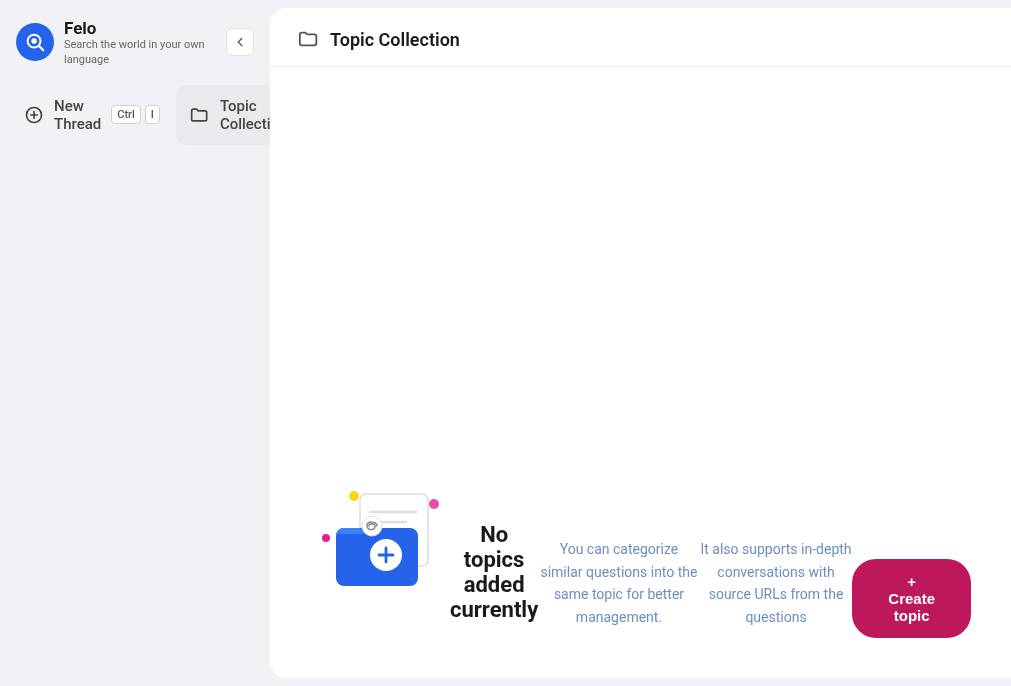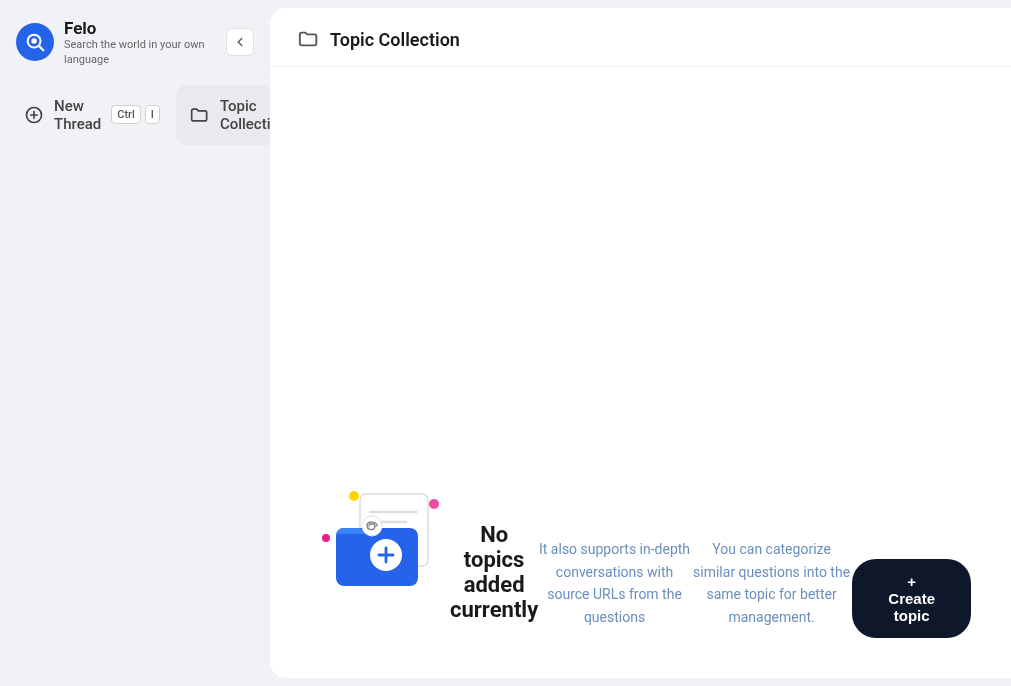--- a/index.html
+++ b/index.html
@@ -202,21 +202,21 @@
       font-size: 14px;
       color: #6b8fbc;
       text-align: center;
       line-height: 1.6;
       margin-bottom: 10px;
       max-width: 500px;
     }
 
     .create-topic-btn {
       margin-top: 24px;
-      background: #0f172a;
+      background: #be185d;
       color: white;
       border: none;
       border-radius: 24px;
       padding: 14px 36px;
       font-size: 15px;
       font-weight: 600;
       cursor: pointer;
       display: flex;
       align-items: center;
       gap: 6px;
@@ -323,20 +323,20 @@
         <circle cx="62" cy="58" r="10" fill="white" stroke="#e0e0e0" stroke-width="1"></circle>
         <path d="M59 58 C59 55 65 55 65 58 C65 63 57 63 57 57 C57 53 67 53 67 58" stroke="#888" stroke-width="1.5" fill="none" stroke-linecap="round"></path>
 
         <circle cx="76" cy="87" r="16" fill="white"></circle>
         <line x1="76" y1="80" x2="76" y2="94" stroke="#2563eb" stroke-width="2.8" stroke-linecap="round"></line>
         <line x1="69" y1="87" x2="83" y2="87" stroke="#2563eb" stroke-width="2.8" stroke-linecap="round"></line>
       </svg>
     </div>
 
     <h2 class="empty-title">No topics added currently</h2>
+    <p class="empty-desc">You can categorize similar questions into the same topic for better management.</p>
     <p class="empty-desc">It also supports in-depth conversations with source URLs from the questions</p>
-    <p class="empty-desc">You can categorize similar questions into the same topic for better management.</p>
 
     <button class="create-topic-btn">
       <span>+ Create topic</span>
     </button>
   </div>
 </main>
 
 </body></html>

